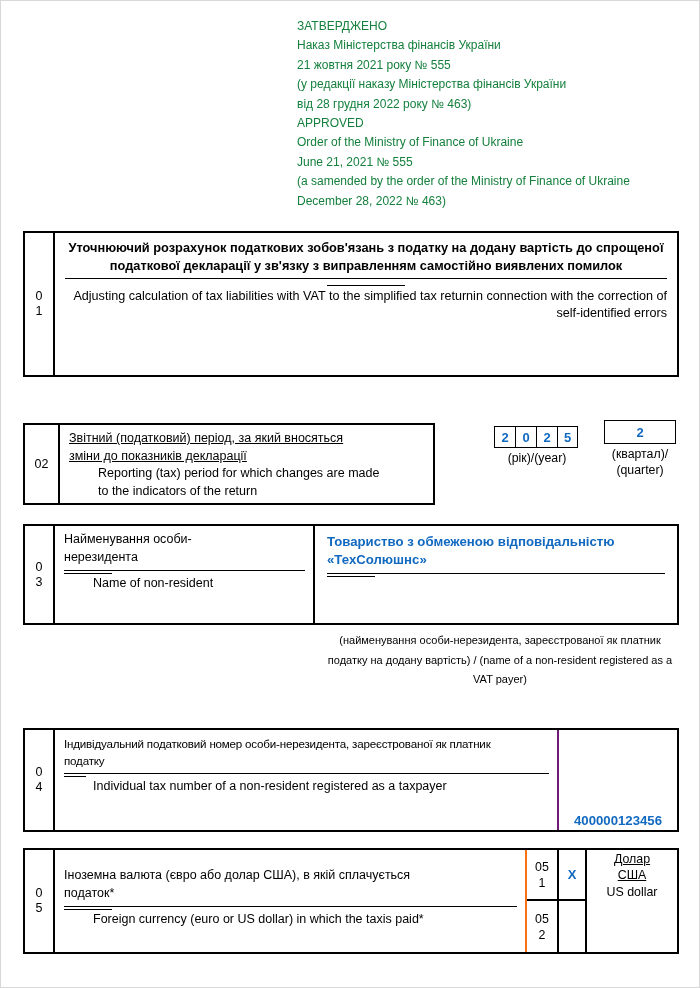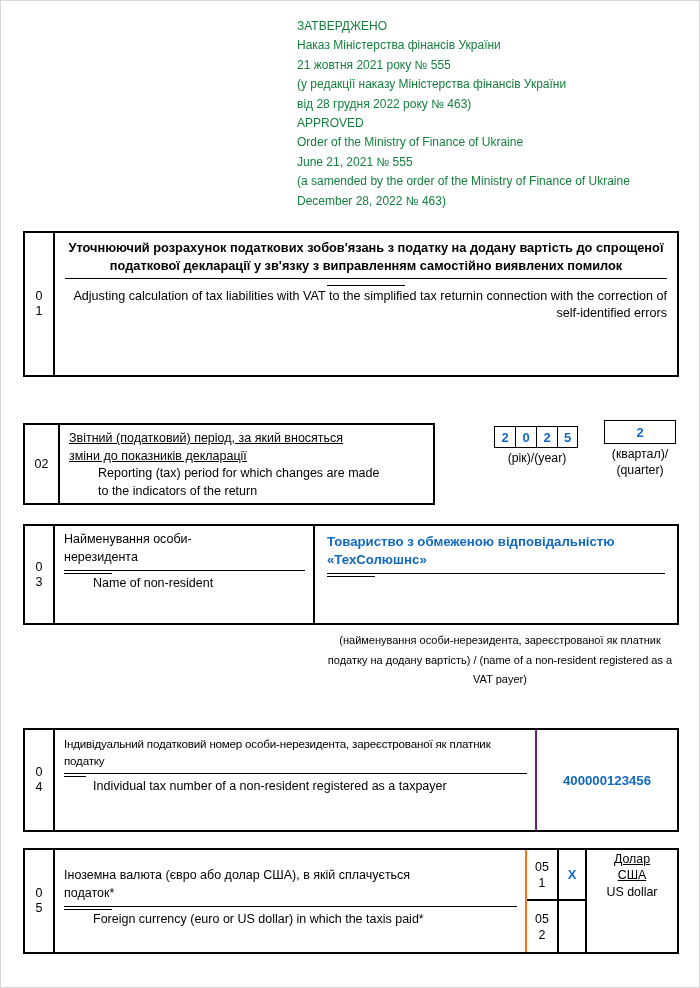--- a/index.html
+++ b/index.html
@@ -191,25 +191,25 @@
   }
 
   
   #sec04 { left: 22px; top: 727px; width: 656px; height: 104px; }
   #sec04 .numcell { width: 30px; }
   #sec04 .body-cell {
     border-right: 2px solid #701a75;
     padding: 5px 8px 3px 9px;
   }
   #sec04 .val-cell {
-    width: 140px;
-    flex: none;
-    box-sizing: border-box;
-    display: flex;
-    align-items: center;
+    width: 118px;
+    flex: none;
+    box-sizing: border-box;
+    display: flex;
+    align-items: flex-end;
     justify-content: center;
     padding: 0 6px;
   }
   #sec04 .val-cell .blue-val {
     text-align: center;
     word-break: break-all;
     font-size: 13.2px;
     line-height: 19px;
   }
   .tight-ua {

